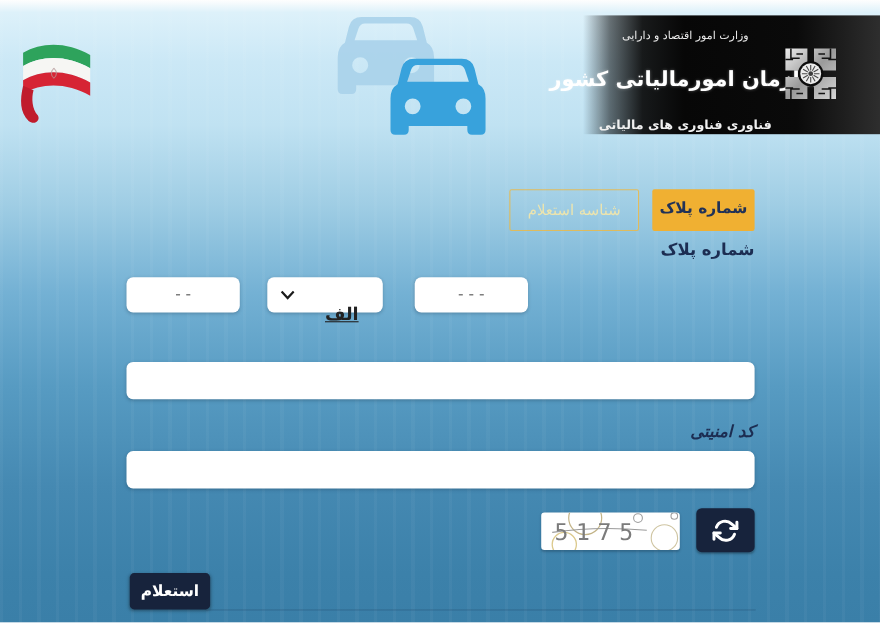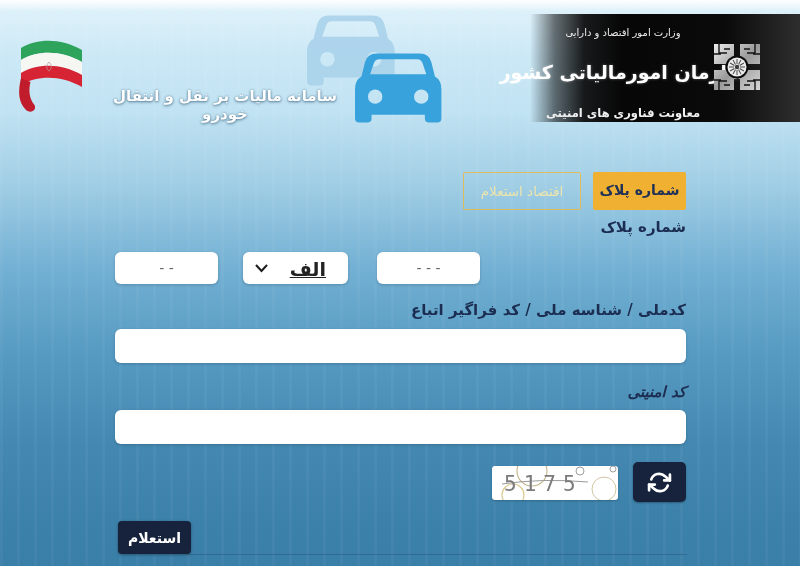--- a/index.html
+++ b/index.html
@@ -55,21 +55,21 @@
     box-shadow:0 1px 3px rgba(20,40,60,0.25);outline:none;
     color:#5a5a5a;font-size:14px;
   }
   .plate-input{top:252px;height:32px;text-align:center;}
   .plate-input::placeholder{color:#666;opacity:1;}
   .wide-input{left:115px;width:571px;height:34px;}
   .letter-select{
     left:243px;top:252px;width:105px;height:32px;cursor:pointer;
   }
   .letter-select .val{
-    position:absolute;right:22px;top:6px;color:#222;font-size:19px;font-weight:bold;text-decoration:underline;
+    position:absolute;right:22px;top:24px;color:#222;font-size:16px;font-weight:bold;text-decoration:underline;
   }
   .letter-select .chev{position:absolute;left:12px;top:12px;}
   
   .captcha-box{
     left:492px;top:466px;width:126px;height:34px;background:#fff;border-radius:3px;
     overflow:hidden;box-shadow:0 1px 2px rgba(20,40,60,0.3);
   }
   .refresh-btn{
     left:633px;top:462px;width:53px;height:40px;border:none;border-radius:5px;
     background:var(--button-navy,#16263f);display:flex;align-items:center;justify-content:center;
@@ -96,27 +96,26 @@
   </svg>
 
   <svg class="abs" style="left:295px;top:12px;" width="170" height="126" viewBox="0 0 170 126" aria-hidden="true">
     <defs>
       <path id="car-shape" fill-rule="evenodd" d="M30 2 Q17 2 14 14 L9 34 Q0 39 0 52 L0 92 Q0 98 6 98 L17 98 Q23 98 23 92 L23 87 L97 87 L97 92 Q97 98 103 98 L114 98 Q120 98 120 92 L120 52 Q120 39 111 34 L106 14 Q103 2 90 2 Z M34 10 L86 10 Q92 10 94 16 L99 31 L21 31 L26 16 Q28 10 34 10 Z M18 62 a10 10 0 1 0 20 0 a10 10 0 1 0 -20 0 Z M82 62 a10 10 0 1 0 20 0 a10 10 0 1 0 -20 0 Z"></path>
     </defs>
     <use href="#car-shape" transform="translate(12,2) scale(0.73)" fill="#a9d2ea" opacity="0.9"></use>
     <use href="#car-shape" transform="translate(60,40) scale(0.72)" fill="#38a2dc"></use>
   </svg>
 
-  <div class="abs sys-title" dir="rtl">سامانه مالیات بر نقل و انتقال خودرو</div>
 
   <div class="abs org-banner">
     <div class="org-text" dir="rtl">
       <div class="org-ministry">وزارت امور اقتصاد و دارایی</div>
       <div class="org-name">سازمان امورمالیاتی کشور</div>
-      <div class="org-deputy">معاونت فناوری های امنیتی</div>
+      <div class="org-deputy">فناوری فناوری های مالیاتی</div>
     </div>
     <svg class="org-emblem" viewBox="0 0 60 60" aria-hidden="true">
       <defs>
         <linearGradient id="silver" x1="0" y1="0" x2="1" y2="1">
           <stop offset="0" stop-color="#ededed"></stop>
             <stop offset="0.5" stop-color="#9a9a9a"></stop>
             <stop offset="1" stop-color="#d6d6d6"></stop>
         </linearGradient>
       </defs>
       <g fill="url(#silver)">
@@ -138,35 +137,34 @@
         <line x1="30" y1="22" x2="30" y2="27" transform="rotate(210 30 30)"></line>
         <line x1="30" y1="22" x2="30" y2="27" transform="rotate(240 30 30)"></line>
         <line x1="30" y1="22" x2="30" y2="27" transform="rotate(270 30 30)"></line>
         <line x1="30" y1="22" x2="30" y2="27" transform="rotate(300 30 30)"></line>
         <line x1="30" y1="22" x2="30" y2="27" transform="rotate(330 30 30)"></line>
       </g>
       <circle cx="30" cy="30" r="2.2" fill="#3d3d3d"></circle>
     </svg>
   </div>
 
-  <div class="abs tab tab-inactive" dir="rtl">اقتصاد استعلام</div>
+  <div class="abs tab tab-inactive" dir="rtl">شناسه استعلام</div>
   <div class="abs tab tab-active" dir="rtl">شماره پلاک</div>
 
   <div class="abs flabel" style="top:218px;">شماره پلاک</div>
 
   <input class="abs tbox plate-input" style="left: 377px; width: 103px;" type="text" placeholder="- - -">
   <div class="abs tbox letter-select">
     <span class="val">الف</span>
     <svg class="chev" width="13" height="9" viewBox="0 0 13 9" aria-hidden="true">
       <polyline points="1,1 6.5,7 12,1" fill="none" stroke="#1c1c1c" stroke-width="2"></polyline>
     </svg>
   </div>
   <input class="abs tbox plate-input" style="left: 115px; width: 103px;" type="text" placeholder="- -">
 
-  <div class="abs flabel" style="top:301px;">کدملی / شناسه ملی / کد فراگیر اتباع</div>
   <input class="abs tbox wide-input" style="top: 329px;" type="text" value="">
 
   <div class="abs flabel" style="top:383px;font-style:italic;">کد امنیتی</div>
   <input class="abs tbox wide-input" style="top: 410px;" type="text" value="">
 
   <div class="abs captcha-box">
     <svg width="138" height="34" viewBox="0 0 138 34" aria-hidden="false">
       <circle cx="40" cy="5" r="15" fill="none" stroke="#c3b488" stroke-width="1.1"></circle>
       <circle cx="21" cy="29" r="11" fill="none" stroke="#dcca8e" stroke-width="1.2"></circle>
       <circle cx="112" cy="23" r="12" fill="none" stroke="#cfc5a2" stroke-width="1"></circle>

